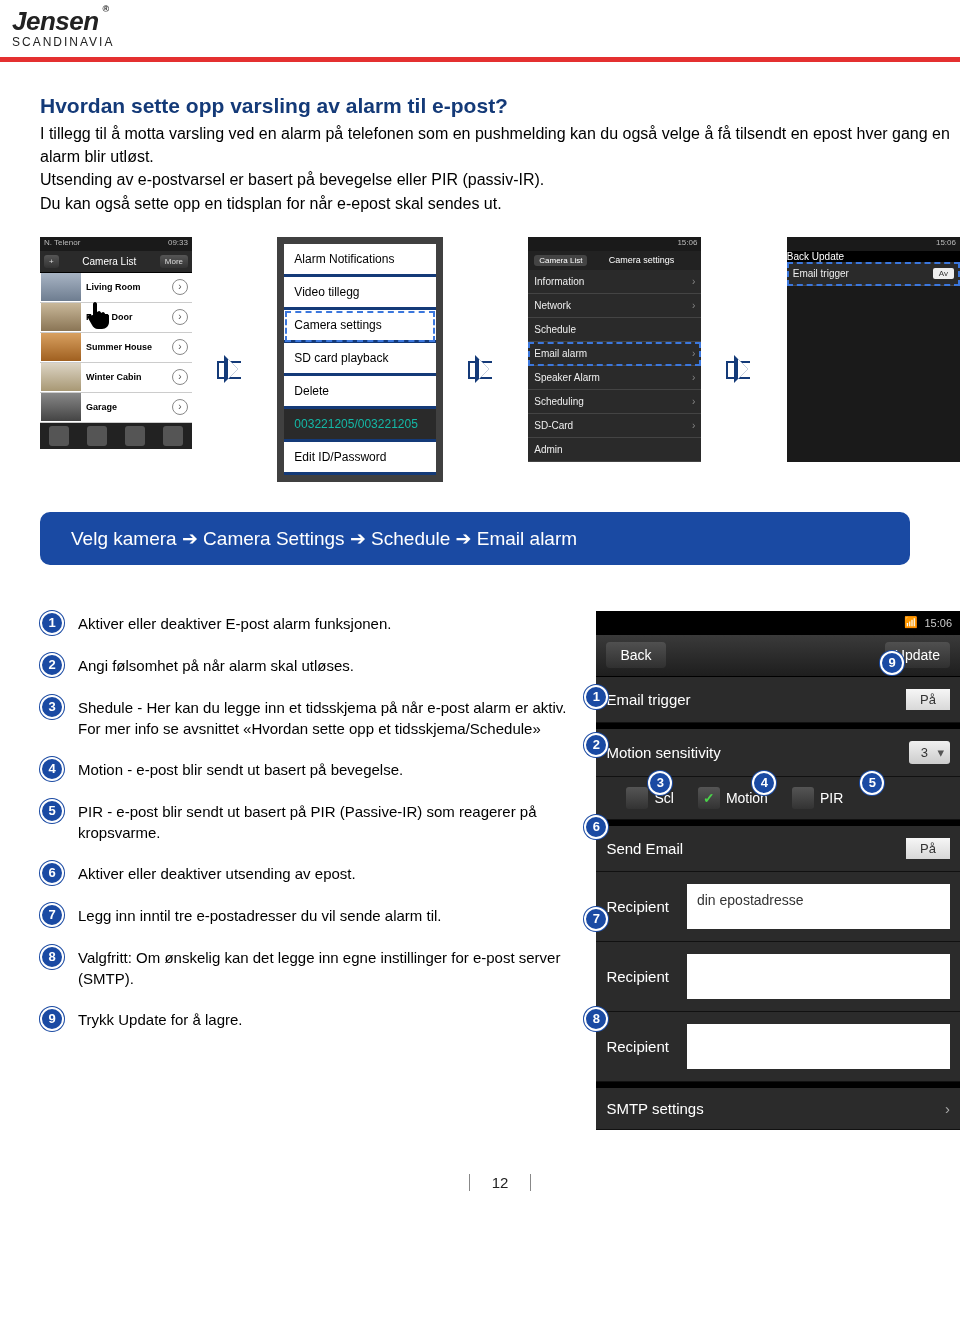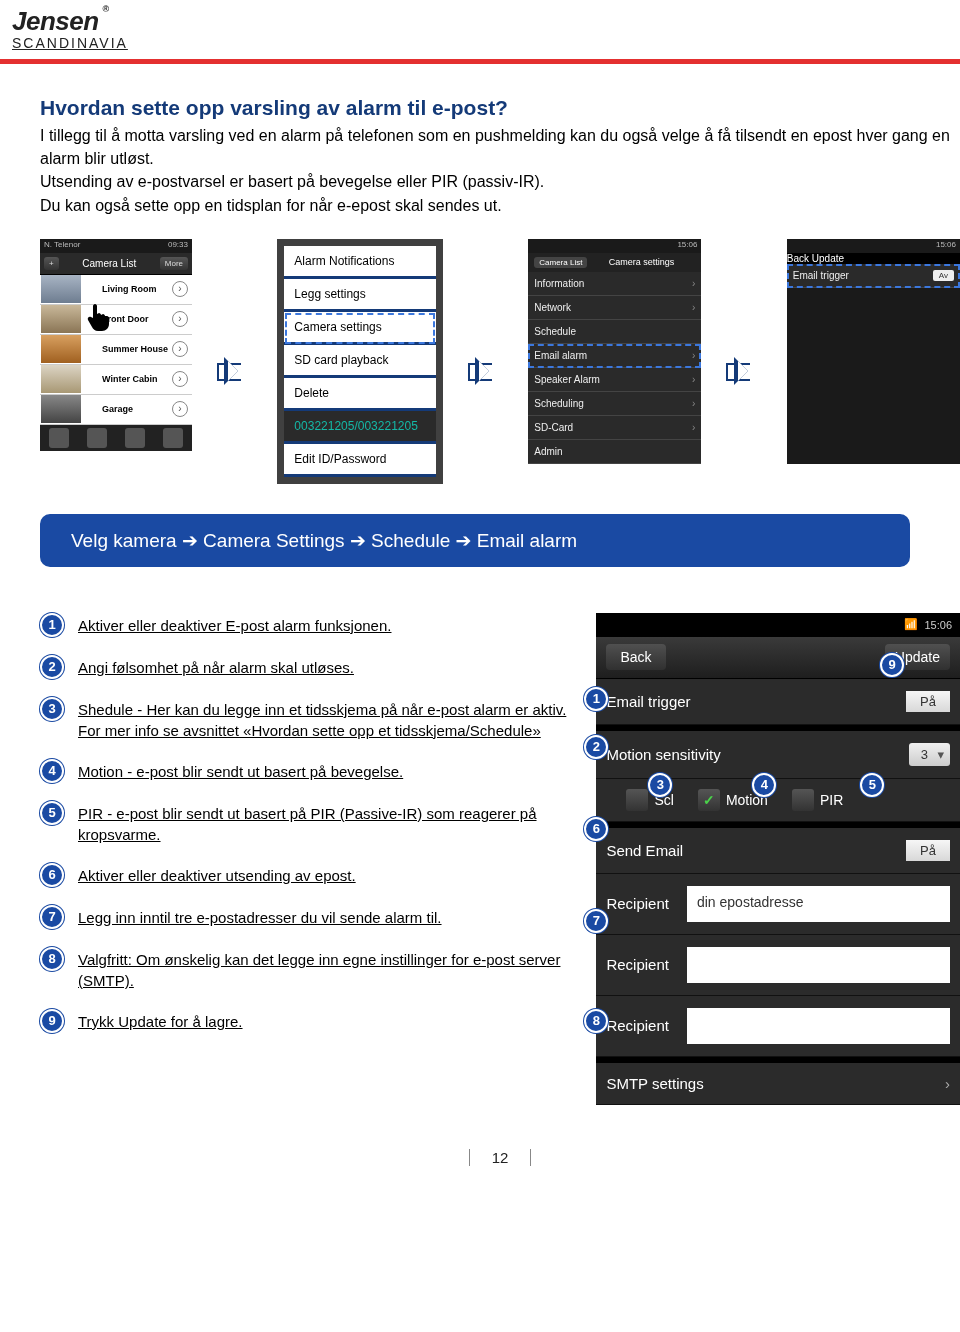--- a/index.html
+++ b/index.html
@@ -1,39 +1,39 @@
 <!DOCTYPE html>
 <html><head>
 <meta charset="utf-8">
 <style>
   * { box-sizing: border-box; margin: 0; padding: 0; }
   body { font-family: Arial, sans-serif; width: 960px; background: #fff; color: #000; }
 
   .logo-bar { padding: 6px 12px 2px 12px; }
   .logo-text { font-size: 26px; font-weight: 900; font-style: italic; color: #222; letter-spacing: -0.5px; display: inline-block; position: relative; }
   .logo-text::after { content: "®"; font-size: 9px; font-style: normal; position: absolute; top: -2px; right: -10px; }
-  .logo-sub { font-size: 14px; letter-spacing: 2px; color: #222; margin-top: -2px; text-decoration: underline; }
+  .logo-sub { font-size: 12px; letter-spacing: 2px; color: #222; margin-top: -2px; }
   .red-rule { height: 5px; background: #e43030; margin-top: 6px; }
 
   .page { padding: 32px 0 0 40px; }
 
   h1 { font-size: 21px; font-weight: bold; color: #143a78; margin-bottom: 4px; }
   .intro { font-size: 16px; line-height: 1.45; color: #000; max-width: 920px; }
 
   .screens-row { display: flex; align-items: flex-start; gap: 23px; margin-top: 22px; }
 
   
   .phone { background: #000; border-radius: 3px; color: #fff; font-size: 10px; }
   .phone1 { width: 152px; }
   .ph-status { height: 14px; background: #1a1a1a; color: #bbb; font-size: 8px; padding: 1px 4px; display: flex; justify-content: space-between; }
   .ph-header { background: #2a2a2a; height: 22px; display: flex; align-items: center; justify-content: space-between; padding: 0 4px; border-bottom: 1px solid #000; }
   .ph-header .hbtn { background: linear-gradient(#555,#333); border-radius: 3px; font-size: 8px; padding: 2px 5px; color: #ddd; }
   .cam-row { display: flex; align-items: center; height: 30px; background: #fff; color: #000; border-bottom: 1px solid #ccc; font-size: 9px; }
   .cam-thumb { width: 40px; height: 28px; margin: 1px; display: inline-block; }
-  .cam-name { flex: 1; padding-left: 12px; font-weight: bold; margin-left: 8px; }
+  .cam-name { flex: 1; padding-left: 4px; font-weight: bold; }
   .cam-chev { width: 16px; height: 16px; border: 1px solid #888; border-radius: 8px; text-align: center; font-size: 10px; line-height: 14px; color: #555; margin-right: 4px; }
   .ph-footer { height: 26px; background: #222; display: flex; justify-content: space-around; align-items: center; }
   .ph-footer .ic { width: 20px; height: 20px; background: #555; border-radius: 3px; }
 
   
   .menu-list { width: 168px; border: 7px solid #404040; background: #fff; }
   .menu-list .row { padding: 8px 10px; font-size: 12px; border-bottom: 3px solid #143a78; }
   .menu-list .row.hl { outline: 2px dashed #3b77dd; outline-offset: -3px; }
   .menu-list .row.dark { background: #2a2a2a; color: #14b8a6; }
 
@@ -56,37 +56,37 @@
 
   
   .nav-strip { margin: 30px 0 0 0; width: 870px; border: 3px solid #1a4aa3; border-radius: 10px; background: #1a4aa3; padding: 12px 28px; color: #fff; font-size: 19px; }
   .nav-inner { background: #1a4aa3; }
 
   
   .two-col { display: flex; gap: 18px; margin-top: 46px; }
   .steps-col { width: 542px; }
   .step { display: flex; align-items: flex-start; margin-bottom: 18px; font-size: 15px; line-height: 1.4; color: #000; }
   .bubble { width: 24px; height: 24px; border-radius: 12px; background: #1a4aa3; color: #fff; font-weight: bold; font-size: 13px; display: flex; align-items: center; justify-content: center; margin-right: 14px; flex-shrink: 0; border: 2px solid #fff; box-shadow: 0 0 0 1px #1a4aa3; }
-  .step-text { flex: 1; padding-top: 2px; text-decoration: underline; }
+  .step-text { flex: 1; padding-top: 2px; }
 
   
   .big-phone { width: 366px; background: #000; color: #fff; font-size: 15px; position: relative; }
   .bp-status { height: 24px; background: #000; color: #ccc; font-size: 11px; display: flex; justify-content: flex-end; align-items: center; padding: 0 8px; gap: 6px; }
   .bp-header { height: 42px; background: linear-gradient(#3a3a3a,#1e1e1e); display: flex; align-items: center; justify-content: space-between; padding: 0 10px; border-bottom: 1px solid #000; }
   .bp-back { background: linear-gradient(#505050,#303030); border-radius: 4px; padding: 5px 14px; font-size: 14px; }
   .bp-update { background: linear-gradient(#505050,#303030); border-radius: 4px; padding: 5px 10px; font-size: 14px; }
   .bp-row { background: #2b2b2b; padding: 12px 10px; border-bottom: 1px solid #111; display: flex; justify-content: space-between; align-items: center; }
   .bp-row.gap { margin-top: 6px; justify-content: space-between; }
   .bp-toggle { background: linear-gradient(#f6f6f6,#d8d8d8); color: #333; border-radius: 0; padding: 3px 14px; font-size: 13px; }
   .bp-select { background: linear-gradient(#f0f0f0,#ccc); color: #333; border-radius: 3px; padding: 4px 22px 4px 12px; font-size: 13px; position: relative; }
   .bp-select::after { content: "▾"; position: absolute; right: 6px; top: 4px; color: #555; }
   .bp-checks { display: flex; gap: 24px; padding: 10px 4px 10px 30px; background: #2b2b2b; border-bottom: 1px solid #111; }
   .ck { display: flex; align-items: center; gap: 6px; font-size: 14px; color: #fff; }
   .ckbox { width: 22px; height: 22px; border-radius: 3px; background: linear-gradient(#555,#333); display: flex; align-items: center; justify-content: center; color: #4ad24a; font-weight: bold; }
-  .bp-input { flex: 1; margin-left: 18px; background: #fff; color: #333; padding: 8px 10px; font-size: 14px; height: 36px; }
+  .bp-input { flex: 1; margin-left: 18px; background: #fff; color: #333; padding: 8px 10px; font-size: 14px; height: 45px; }
   .bp-input.empty { background: #fff; }
   .overlay-bubble { position: absolute; width: 24px; height: 24px; border-radius: 12px; background: #1a4aa3; color: #fff; font-weight: bold; font-size: 13px; display: flex; align-items: center; justify-content: center; border: 2px solid #fff; box-shadow: 0 0 0 1px #1a4aa3; }
 
   .page-num { text-align: center; font-size: 15px; color: #222; margin-top: 44px; padding-bottom: 12px; }
   .page-num span { border: 1px solid #888; border-top: none; border-bottom: none; padding: 0 22px; }
 
   .hand-icon { position: absolute; width: 32px; height: 32px; left: 44px; top: 62px; }
   .hand-icon svg { width: 32px; height: 32px; }
   .phone1-wrap { position: relative; }
 </style>
@@ -157,21 +157,21 @@
           </svg>
       </div>
     </div>
 
     <div class="flow-arrow">
         <span class="flow-arrow-inner"></span>
       </div>
 
     <div class="menu-list">
       <div class="row">Alarm Notifications</div>
-      <div class="row">Legg settings</div>
+      <div class="row">Video tillegg</div>
       <div class="row hl">Camera settings</div>
       <div class="row">SD card playback</div>
       <div class="row">Delete</div>
       <div class="row dark">003221205/003221205</div>
       <div class="row">Edit ID/Password</div>
     </div>
 
     <div class="flow-arrow">
         <span class="flow-arrow-inner"></span>
       </div>

